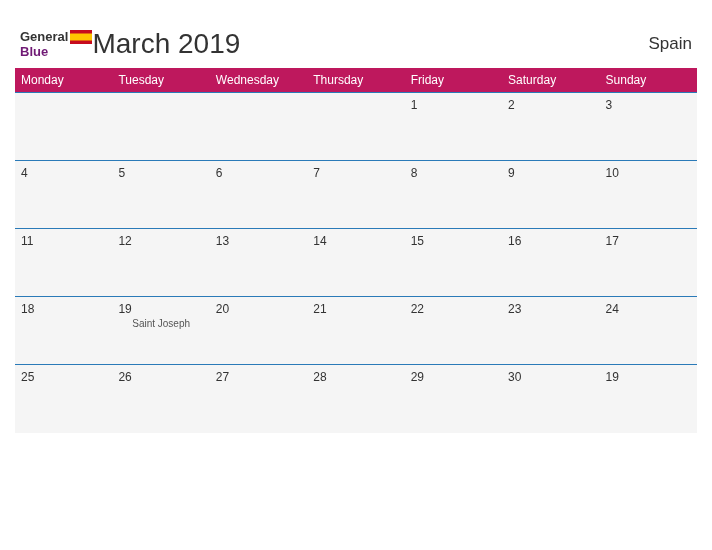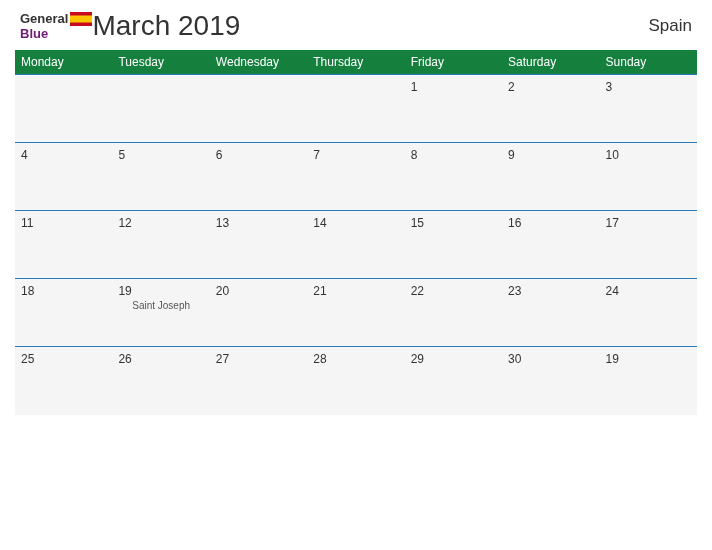--- a/index.html
+++ b/index.html
@@ -7,21 +7,21 @@
       width: 712px;
       height: 550px;
       background: #fff;
       font-family: Arial, sans-serif;
       overflow: hidden;
     }
     .page {
       width: 712px;
       height: 414px;
       position: relative;
-      padding: 10px 15px;
+      padding: 28px 15px;
     }
     
     .header {
       display: flex;
       align-items: center;
       justify-content: space-between;
       margin-bottom: 8px;
       padding: 0 5px;
     }
     .logo {
@@ -61,21 +61,21 @@
       font-size: 17px;
       color: #333;
       font-weight: normal;
     }
     
     .calendar {
       width: 100%;
       border-collapse: collapse;
     }
     .calendar thead tr {
-      background-color: #15803d;
+      background-color: #be185d;
       margin-top: 48px;
     }
     .calendar thead th {
       color: #fff;
       font-size: 12px;
       font-weight: normal;
       padding: 5px 6px;
       text-align: left;
       border: none;
     }

